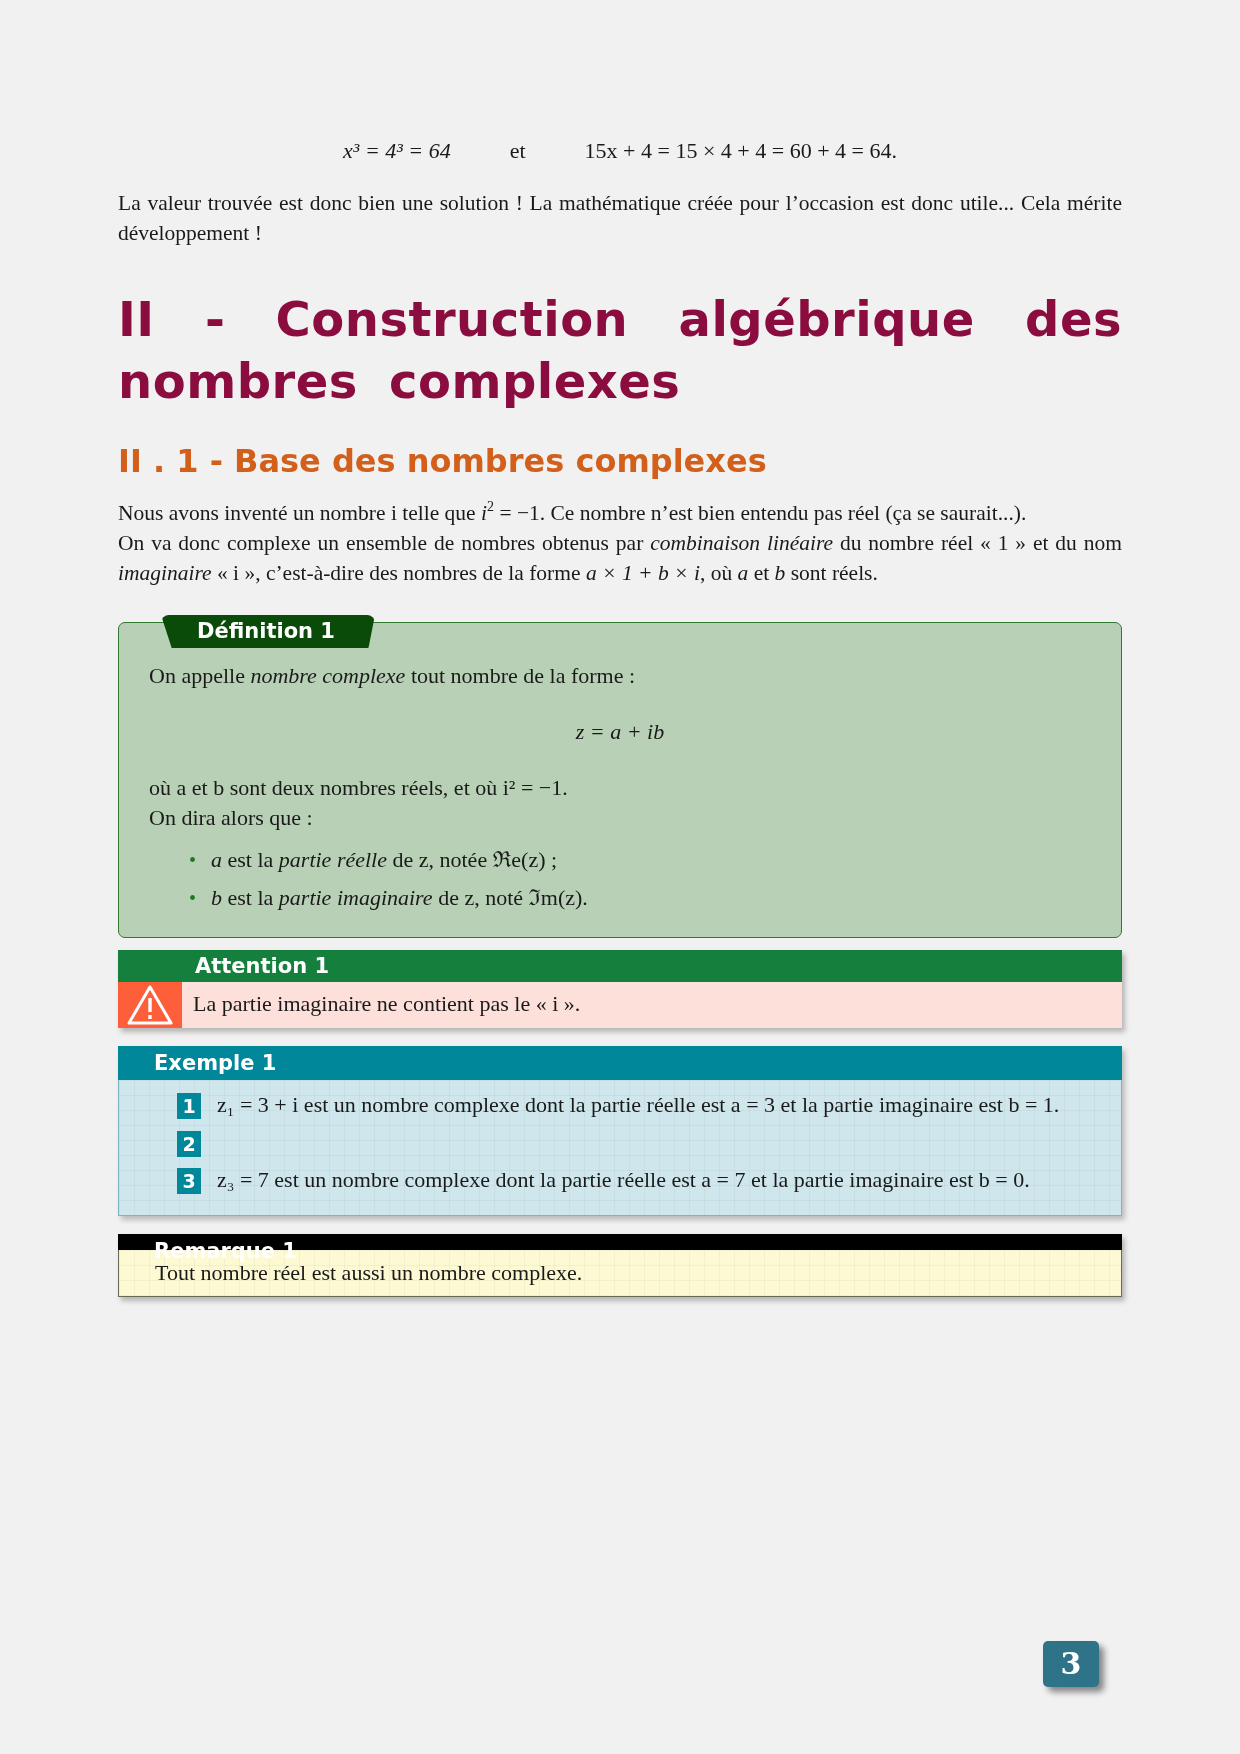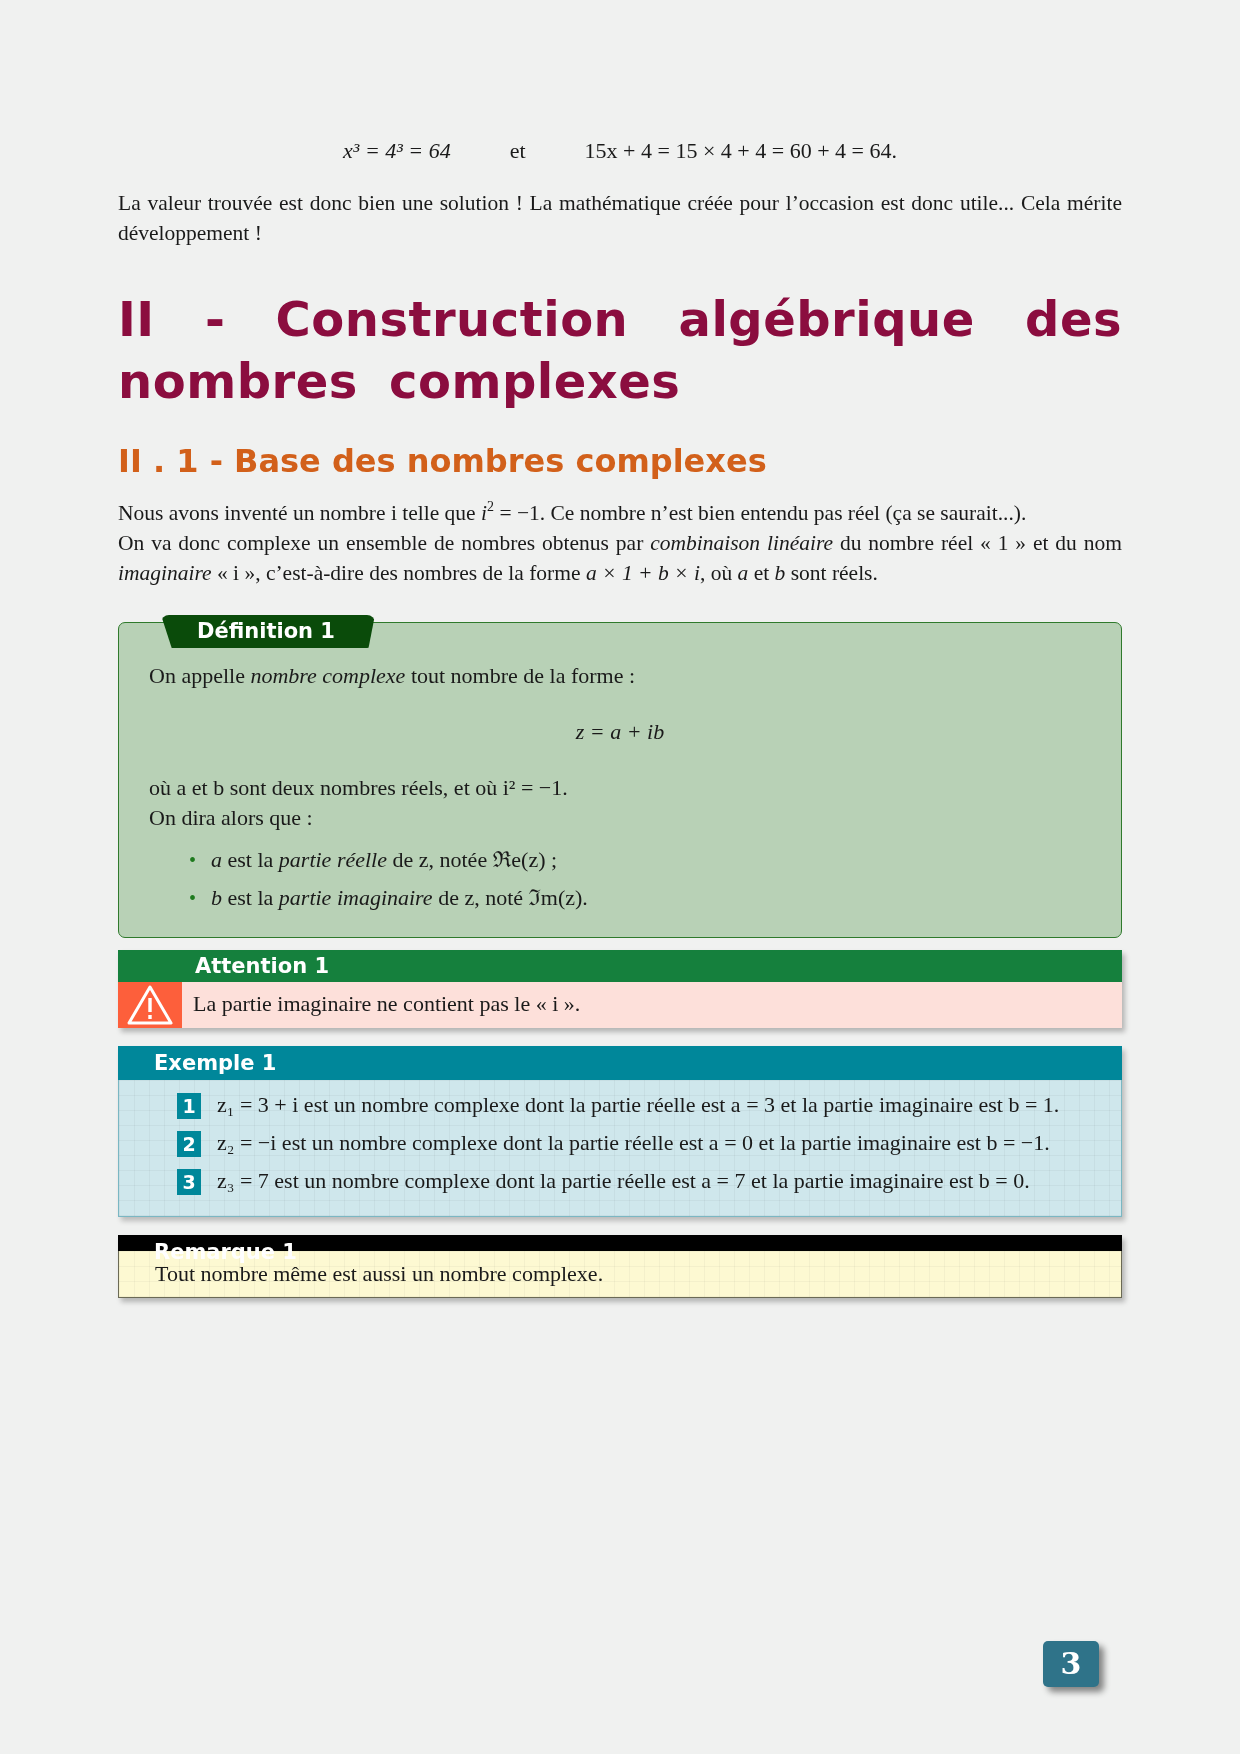--- a/index.html
+++ b/index.html
@@ -179,36 +179,35 @@
 
   <div class="ex">
     <div class="head">Exemple 1</div>
     <div class="content grid">
       <div class="item">
         <div class="num">1</div>
         <div class="itxt">z₁ = 3 + i est un nombre complexe dont la partie réelle est a = 3 et la partie imaginaire est b = 1.</div>
       </div>
       <div class="item">
         <div class="num">2</div>
-        <div class="itxt">z₂ = −i est un nombre complexe dont la partie réelle est a = 0 et la partie imaginaire est b = −1.</div>
       </div>
       <div class="item">
         <div class="num">3</div>
         <div class="itxt">z₃ = 7 est un nombre complexe dont la partie réelle est a = 7 et la partie imaginaire est b = 0.</div>
       </div>
     </div>
     <svg class="corner" width="24" height="20" viewBox="0 0 24 20">
       <path d="M24 0 L24 8 L16 20 L0 20 Z" fill="#f0f1f0"></path>
       <path d="M24 2 L2 12 L16 20 Z" fill="#0b8a9e"></path>
     </svg>
   </div>
 
   <div class="rem">
     <div class="head">Remarque 1</div>
-    <div class="content gridy">Tout nombre même est aussi un nombre complexe.</div>
+    <div class="content gridy">Tout nombre réel est aussi un nombre complexe.</div>
     <svg class="corner" width="24" height="20" viewBox="0 0 24 20">
       <path d="M24 0 L24 8 L16 20 L0 20 Z" fill="#f0f1f0"></path>
       <path d="M24 2 L2 12 L16 20 Z" fill="#2f2e1c"></path>
     </svg>
   </div>
 </div>
 
 <div class="pagenum">3</div>
 
 </body></html>

